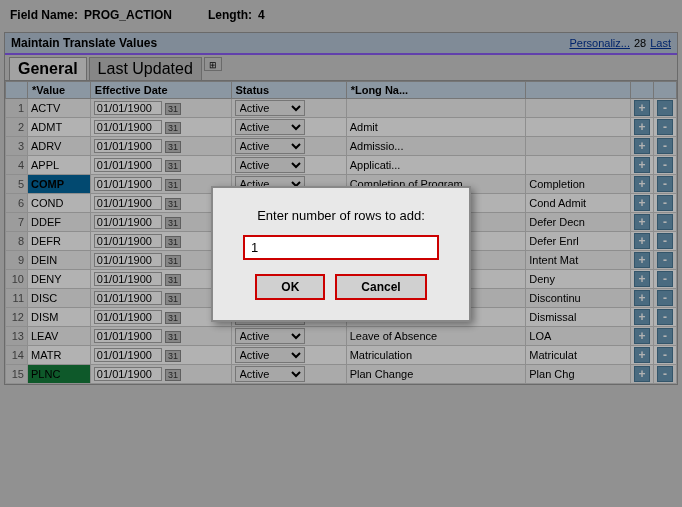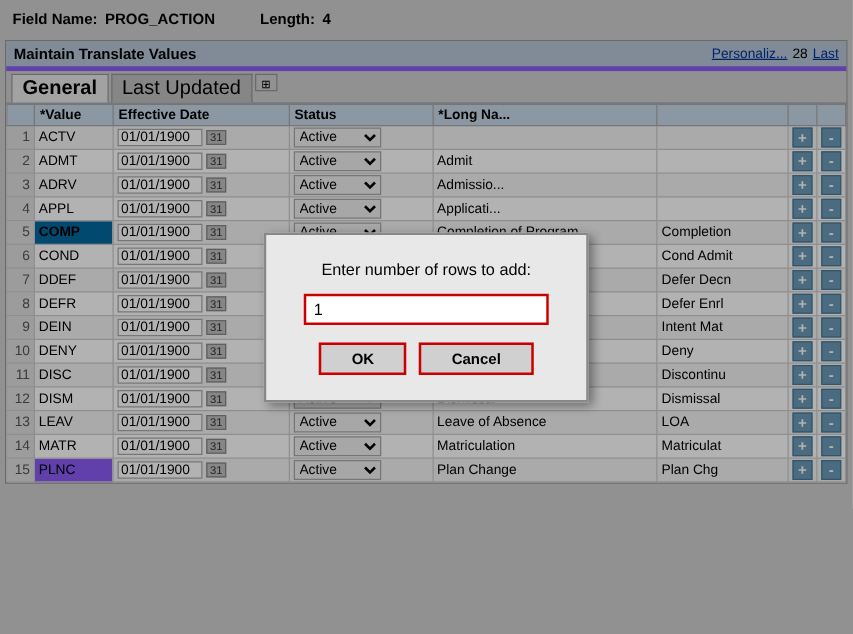--- a/index.html
+++ b/index.html
@@ -50,21 +50,21 @@
       background: #d0d0d0;
       margin: 0 4px;
       border: 1px solid #999;
     }
     .panel-header {
       background: #b8c8d8;
       padding: 3px 6px;
       display: flex;
       align-items: center;
       justify-content: space-between;
-      border-bottom: 4px solid #8b5cf6;
+      border-bottom: 2px solid #8b5cf6;
     }
     .panel-title {
       font-weight: bold;
       font-size: 12px;
     }
     .panel-controls {
       display: flex;
       align-items: center;
       gap: 4px;
       font-size: 11px;
@@ -594,21 +594,21 @@
       <td style="background:#ffffff;">Matriculat</td>
       <td class="action-cell" style="background:#ffffff;">
         <button class="add-btn">+</button>
       </td>
       <td class="action-cell" style="background:#ffffff;">
         <button class="del-btn">-</button>
       </td>
     </tr>
           <tr>
       <td class="row-num" style="background:#e0e0e0;">15</td>
-      <td style="background:#8b5cf6;">PLNC</td>
+      <td style="background:#15803d;">PLNC</td>
       <td style="background:#f4f4f4;">
         <input class="date-input" type="text" value="01/01/1900" style="">
         <button class="cal-btn">31</button>
       </td>
       <td style="background:#f4f4f4;">
         <select class="status-select">
           <option value="Active" selected="">Active</option>
           <option value="Inactive">Inactive</option>
         </select>
       </td>

